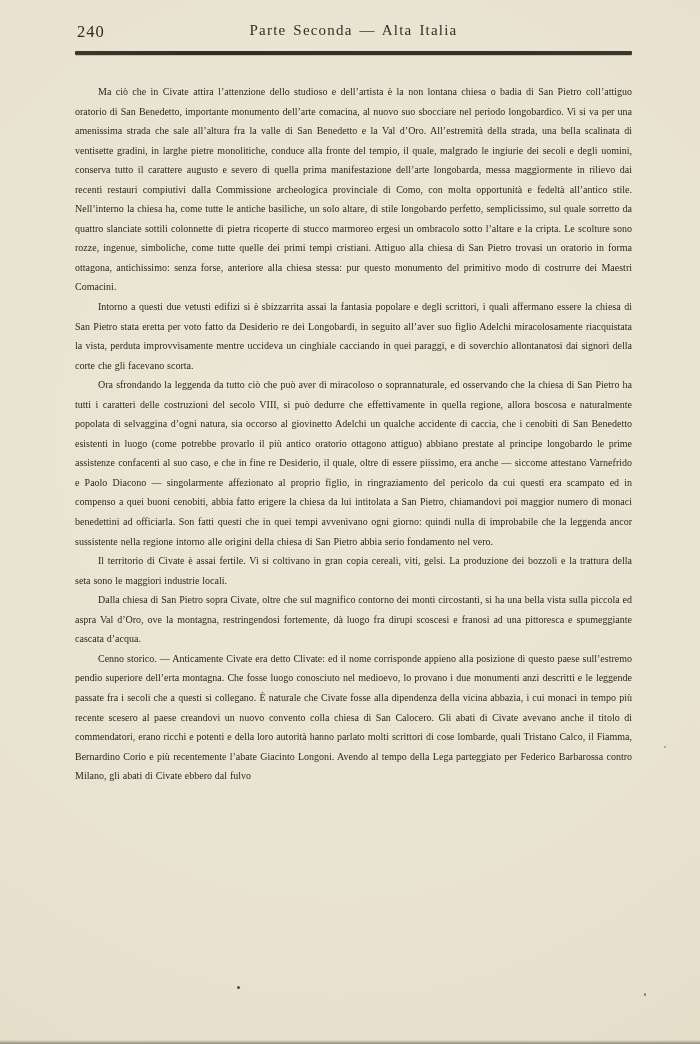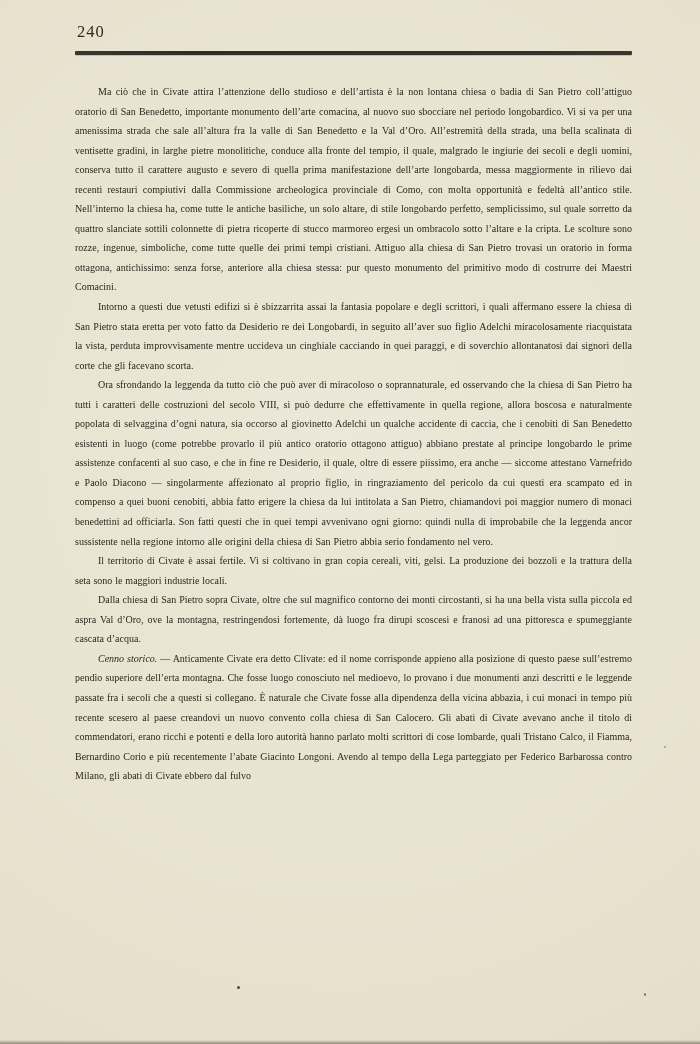--- a/index.html
+++ b/index.html
@@ -55,21 +55,20 @@
     font-size: 10px;
     line-height: 19.55px;
     text-align: justify;
     word-spacing: 0.4px;
   }
   .para {
     margin: 0;
     text-indent: 23px;
   }
   .lead-italic {
-    font-style: italic;
   }
   .speck {
     position: absolute;
     background: #4e493c;
     border-radius: 50%;
   }
   .speck-a { left: 237px; top: 986px; width: 3px; height: 3px; }
   .speck-b { left: 644px; top: 993px; width: 2px; height: 3px; opacity: .7; }
   .speck-c { left: 664px; top: 746px; width: 2px; height: 2px; opacity: .5; }
   .bottom-edge {
@@ -79,20 +78,21 @@
     background: linear-gradient(to bottom, rgba(90,84,66,0), rgba(60,55,42,0.5));
   }
 </style>
 </head>
 <body>
 
 <div class="page">
 
   <header class="page-header">
     <span class="page-number">240</span>
+    <span class="running-title">Parte Seconda — Alta Italia</span>
   </header>
 
   <div class="header-rule"></div>
 
   <main class="page-body">
     <p class="para">Ma ciò che in Civate attira l’attenzione dello studioso e dell’artista è la non lontana chiesa o badia di San Pietro coll’attiguo oratorio di San Benedetto, importante monumento dell’arte comacina, al nuovo suo sbocciare nel periodo longobardico. Vi si va per una amenissima strada che sale all’altura fra la valle di San Benedetto e la Val d’Oro. All’estremità della strada, una bella scalinata di ventisette gradini, in larghe pietre monolitiche, conduce alla fronte del tempio, il quale, malgrado le ingiurie dei secoli e degli uomini, conserva tutto il carattere augusto e severo di quella prima manifestazione dell’arte longobarda, messa maggiormente in rilievo dai recenti restauri compiutivi dalla Commissione archeologica provinciale di Como, con molta opportunità e fedeltà all’antico stile. Nell’interno la chiesa ha, come tutte le antiche basiliche, un solo altare, di stile longobardo perfetto, semplicissimo, sul quale sorretto da quattro slanciate sottili colonnette di pietra ricoperte di stucco marmoreo ergesi un ombracolo sotto l’altare e la cripta. Le scolture sono rozze, ingenue, simboliche, come tutte quelle dei primi tempi cristiani. Attiguo alla chiesa di San Pietro trovasi un oratorio in forma ottagona, antichissimo: senza forse, anteriore alla chiesa stessa: pur questo monumento del primitivo modo di costrurre dei Maestri Comacini.</p>
     <p class="para">Intorno a questi due vetusti edifizi si è sbizzarrita assai la fantasia popolare e degli scrittori, i quali affermano essere la chiesa di San Pietro stata eretta per voto fatto da Desiderio re dei Longobardi, in seguito all’aver suo figlio Adelchi miracolosamente riacquistata la vista, perduta improvvisamente mentre uccideva un cinghiale cacciando in quei paraggi, e di soverchio allontanatosi dai signori della corte che gli facevano scorta.</p>
     <p class="para">Ora sfrondando la leggenda da tutto ciò che può aver di miracoloso o soprannaturale, ed osservando che la chiesa di San Pietro ha tutti i caratteri delle costruzioni del secolo VIII, si può dedurre che effettivamente in quella regione, allora boscosa e naturalmente popolata di selvaggina d’ogni natura, sia occorso al giovinetto Adelchi un qualche accidente di caccia, che i cenobiti di San Benedetto esistenti in luogo (come potrebbe provarlo il più antico oratorio ottagono attiguo) abbiano prestate al principe longobardo le prime assistenze confacenti al suo caso, e che in fine re Desiderio, il quale, oltre di essere piissimo, era anche — siccome attestano Varnefrido e Paolo Diacono — singolarmente affezionato al proprio figlio, in ringraziamento del pericolo da cui questi era scampato ed in compenso a quei buoni cenobiti, abbia fatto erigere la chiesa da lui intitolata a San Pietro, chiamandovi poi maggior numero di monaci benedettini ad officiarla. Son fatti questi che in quei tempi avvenivano ogni giorno: quindi nulla di improbabile che la leggenda ancor sussistente nella regione intorno alle origini della chiesa di San Pietro abbia serio fondamento nel vero.</p>
     <p class="para">Il territorio di Civate è assai fertile. Vi si coltivano in gran copia cereali, viti, gelsi. La produzione dei bozzoli e la trattura della seta sono le maggiori industrie locali.</p>
     <p class="para">Dalla chiesa di San Pietro sopra Civate, oltre che sul magnifico contorno dei monti circostanti, si ha una bella vista sulla piccola ed aspra Val d’Oro, ove la montagna, restringendosi fortemente, dà luogo fra dirupi scoscesi e franosi ad una pittoresca e spumeggiante cascata d’acqua.</p>

